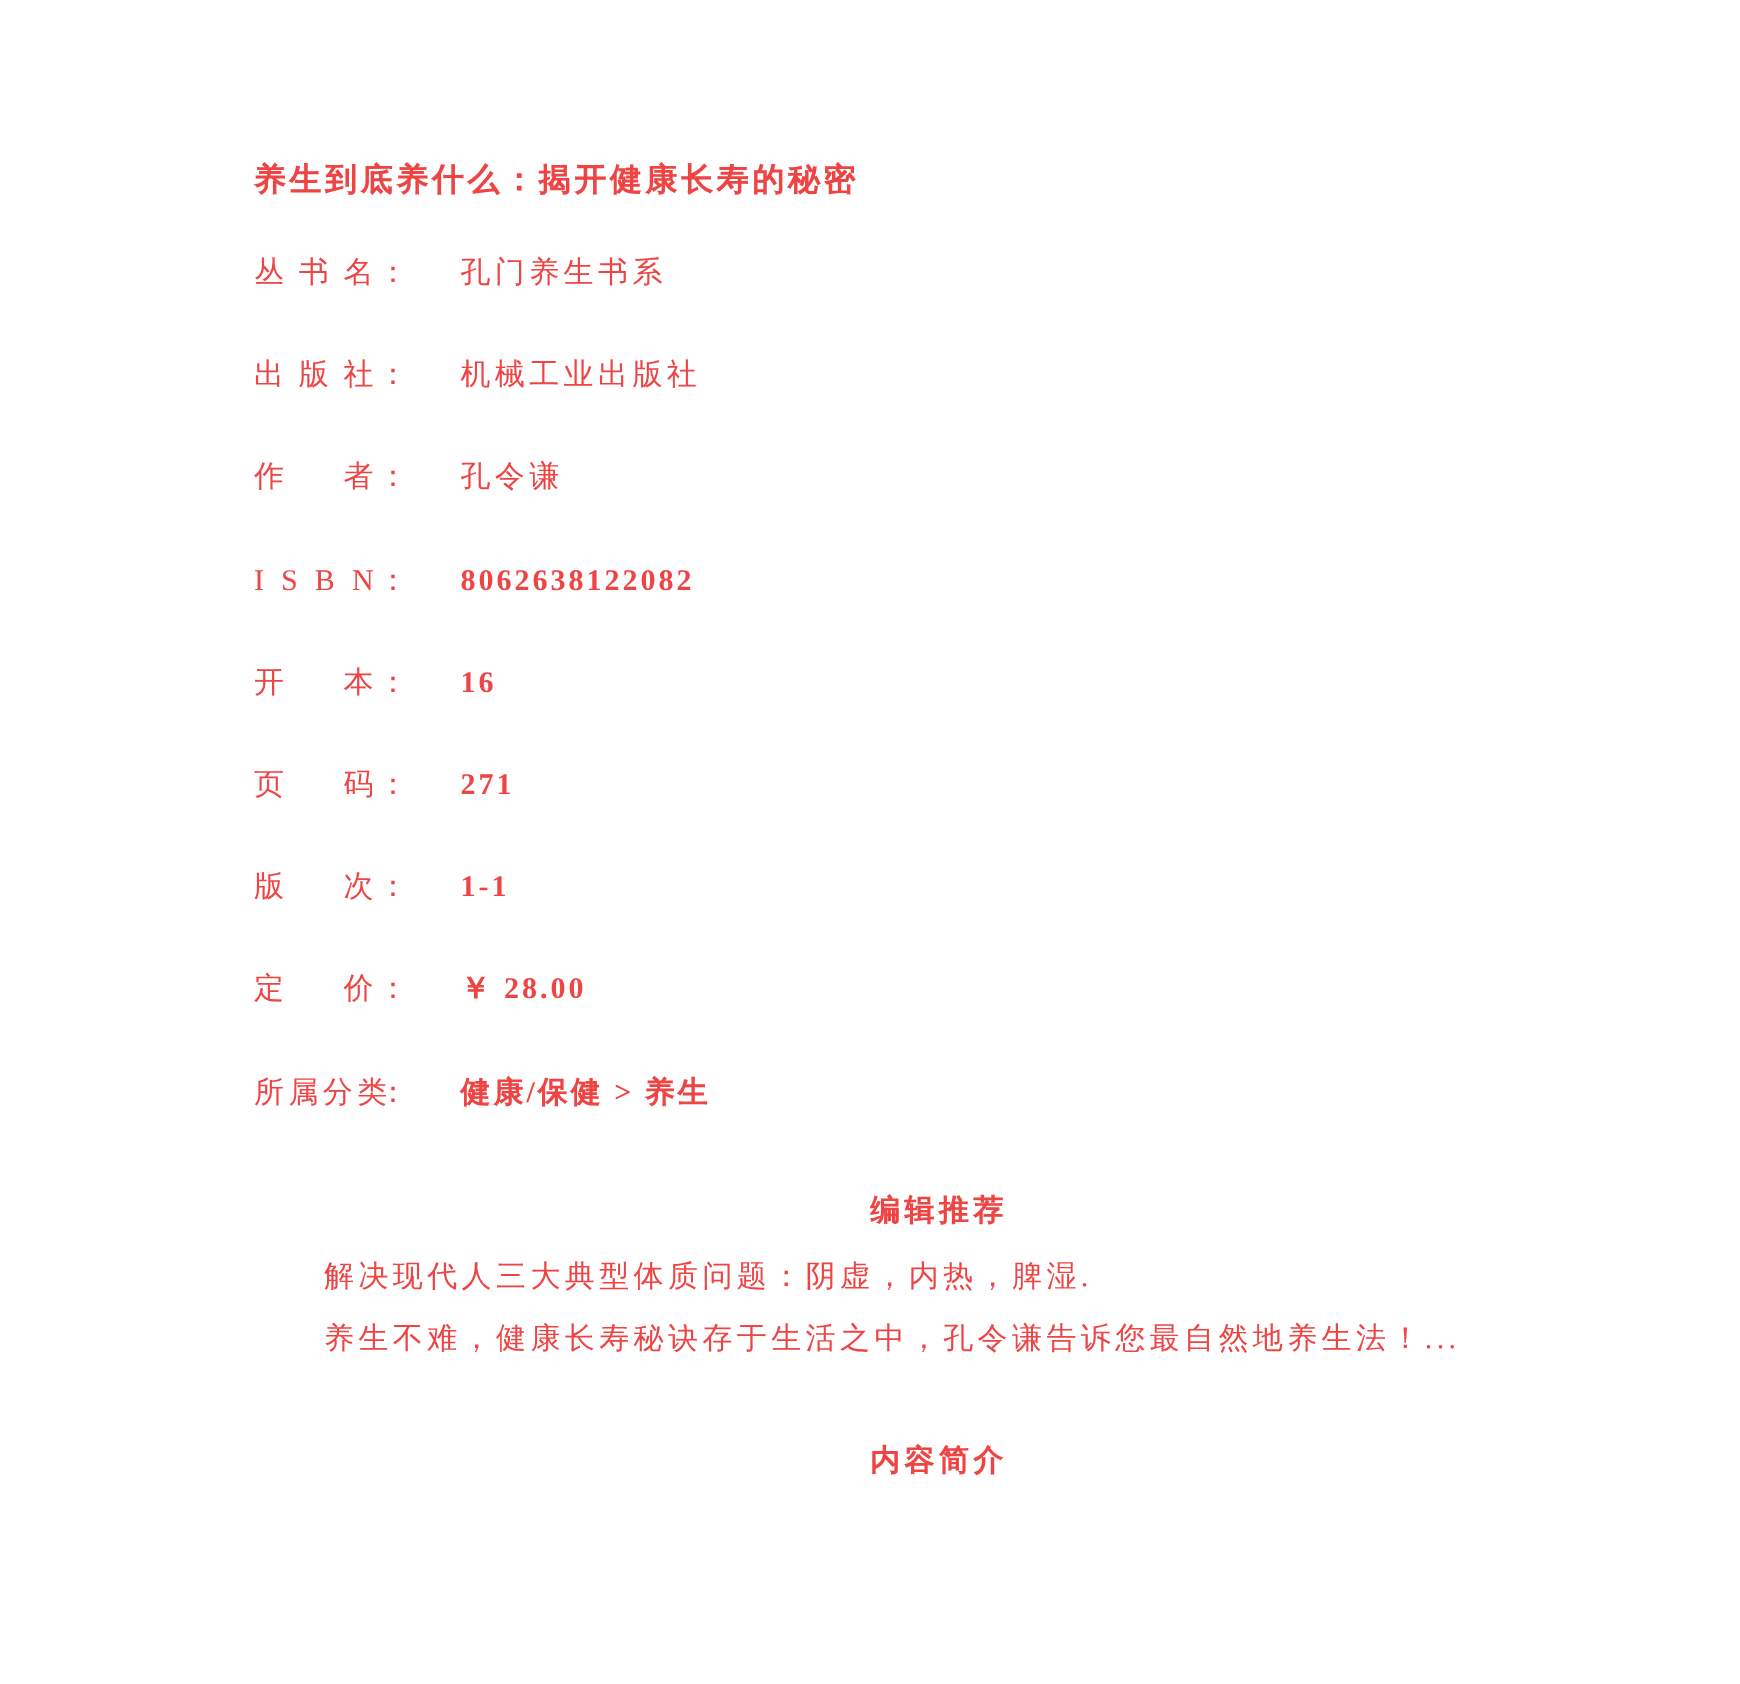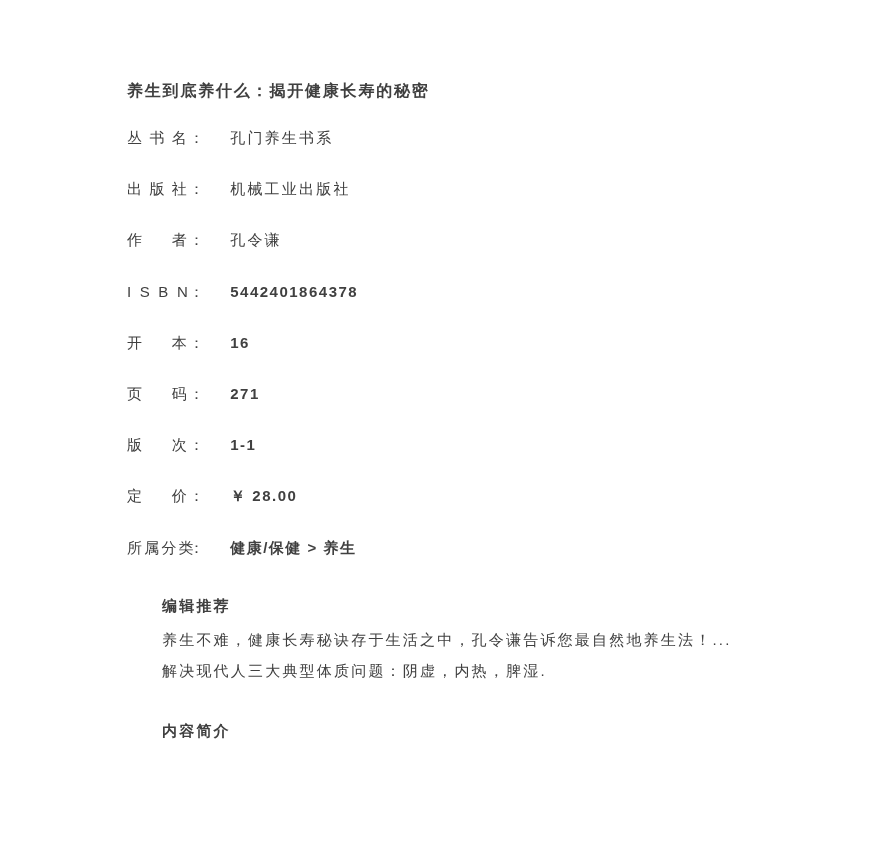--- a/index.html
+++ b/index.html
@@ -7,22 +7,22 @@
     padding: 0;
     background: #ffffff;
   }
   .page {
     position: relative;
     width: 870px;
     height: 842px;
     box-sizing: border-box;
     overflow: hidden;
     background: #ffffff;
-    color: #404040;
-    font-family: Liberation Sans, sans-serif;
+    color: #ef4444;
+    font-family: Liberation Serif, serif;
     font-size: 15px;
     letter-spacing: 2.2px;
     padding: 80px 92px 0 127px;
   }
   .book-title {
     margin: 0 0 11px 0;
     font-size: 16px;
     font-weight: bold;
     line-height: 22px;
     letter-spacing: 1.8px;
@@ -47,20 +47,21 @@
   .meta-row:nth-child(n+4):nth-child(-n+10) .meta-value {
     font-weight: bold;
     letter-spacing: 1.5px;
   }
   .section { width: 650px; }
   .section-heading {
     margin: 0 0 0 35px;
     font-size: 15px;
     font-weight: bold;
     line-height: 22px;
+    text-align: center;
   }
   .section-editor { margin-top: 32px; }
   .section-summary { margin-top: 34px; }
   .editor-line {
     margin: 0;
     line-height: 31.2px;
     text-indent: 35px;
     white-space: nowrap;
   }
   .section-editor .editor-line:first-of-type { margin-top: 7px; }
@@ -82,42 +83,42 @@
     <div class="meta-row">
       <span class="meta-label">丛书名</span><span class="meta-colon">：</span><span class="meta-value">孔门养生书系</span>
     </div>
     <div class="meta-row">
       <span class="meta-label">出版社</span><span class="meta-colon">：</span><span class="meta-value">机械工业出版社</span>
     </div>
     <div class="meta-row">
       <span class="meta-label">作者</span><span class="meta-colon">：</span><span class="meta-value">孔令谦</span>
     </div>
     <div class="meta-row">
-      <span class="meta-label">I S B N</span><span class="meta-colon">：</span><span class="meta-value">5442401864378</span>
+      <span class="meta-label">I S B N</span><span class="meta-colon">：</span><span class="meta-value">8062638122082</span>
     </div>
     <div class="meta-row">
       <span class="meta-label">开本</span><span class="meta-colon">：</span><span class="meta-value">16</span>
     </div>
     <div class="meta-row">
       <span class="meta-label">页码</span><span class="meta-colon">：</span><span class="meta-value">271</span>
     </div>
     <div class="meta-row">
       <span class="meta-label">版次</span><span class="meta-colon">：</span><span class="meta-value">1-1</span>
     </div>
     <div class="meta-row">
       <span class="meta-label">定价</span><span class="meta-colon">：</span><span class="meta-value">￥ 28.00</span>
     </div>
     <div class="meta-row">
       <span class="meta-label">所属分类</span><span class="meta-colon">：</span><span class="meta-value">健康/保健 &gt; 养生</span>
     </div>
   </div>
 
   <div class="section section-editor">
     <h2 class="section-heading">编辑推荐</h2>
+    <p class="editor-line">解决现代人三大典型体质问题：阴虚，内热，脾湿.</p>
     <p class="editor-line">养生不难，健康长寿秘诀存于生活之中，孔令谦告诉您最自然地养生法！...</p>
-    <p class="editor-line">解决现代人三大典型体质问题：阴虚，内热，脾湿.</p>
   </div>
 
   <div class="section section-summary">
     <h2 class="section-heading">内容简介</h2>
   </div>
 
 </div>
 
 </body></html>

